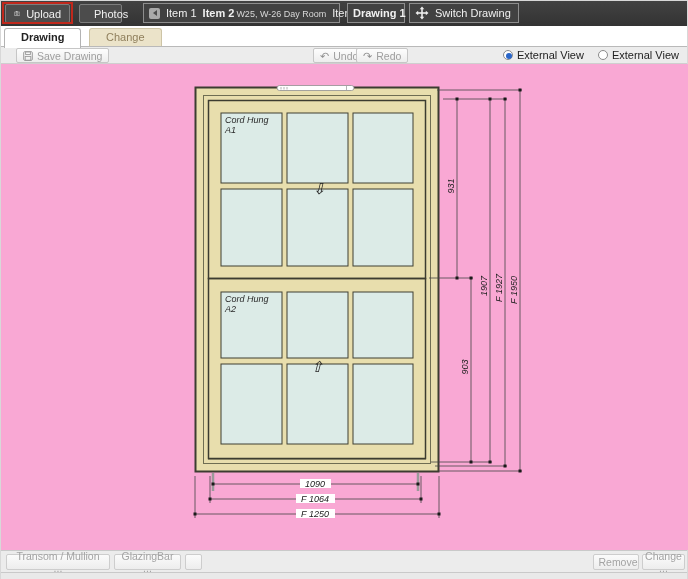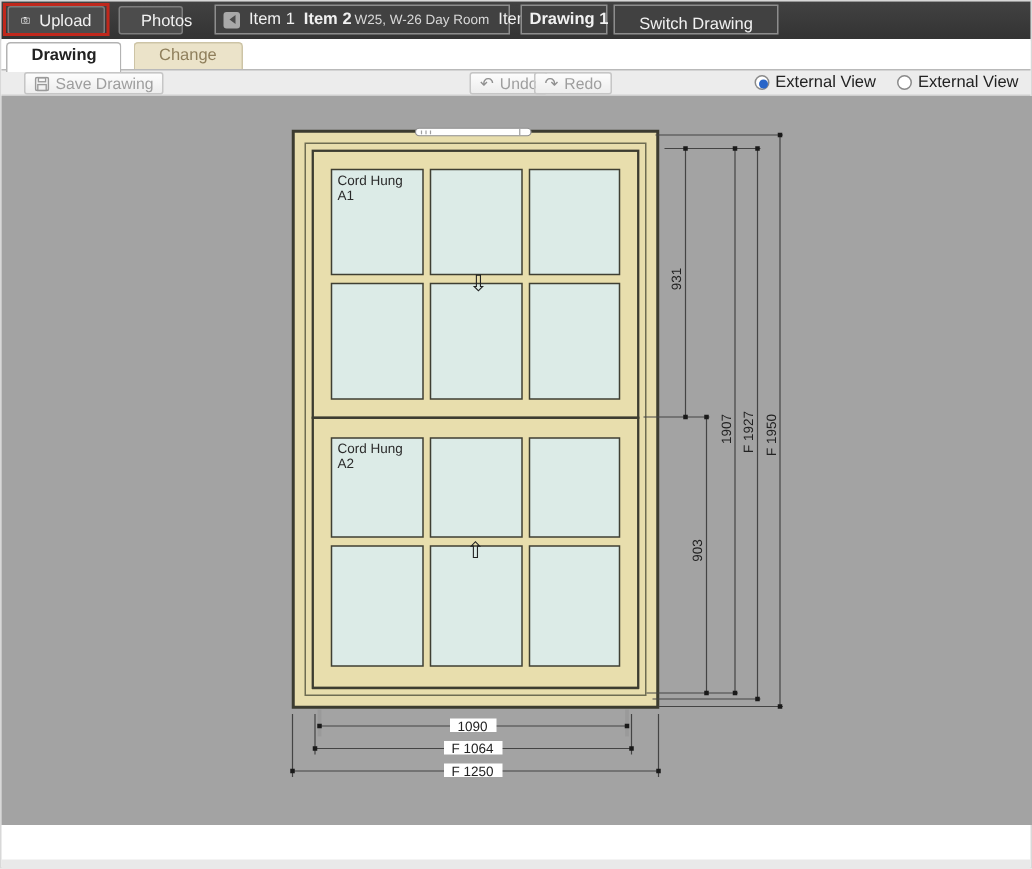--- a/index.html
+++ b/index.html
@@ -41,21 +41,21 @@
   .curl { font-size:11px; color:#8f8f8f; line-height:10px; }
   .radios { position:absolute; right:8px; top:2px; display:flex; gap:14px; align-items:center;
     font-size:11px; color:#222; }
   .radios label { display:flex; align-items:center; gap:4px; cursor:pointer; }
   .radio { width:10px; height:10px; border:1px solid #8a8a8a; border-radius:50%; background:#fff;
     position:relative; flex:0 0 auto; }
   .radio.checked::after { content:""; position:absolute; left:2px; top:2px; width:6px; height:6px;
     border-radius:50%; background:#2a66c8; }
 
   
-  .canvas { position:absolute; top:63px; left:0; width:688px; height:486px; background:#a3a3a3; }
+  .canvas { position:absolute; top:63px; left:0; width:688px; height:486px; background:#f9a8d4;font-style:italic; }
   svg text { font-family:"Liberation Sans", sans-serif; }
 
   
   .bottombar { position:absolute; top:549px; left:0; width:100%; height:23px;
     background:#ececec; border-top:1px solid #c9c9c9; border-bottom:1px solid #c9c9c9; }
   .bt-btn { position:absolute; top:3px; height:16px; display:flex; align-items:center; gap:4px;
     justify-content:center; background:linear-gradient(#fbfbfb,#ededed); border:1px solid #cdcdcd;
     border-radius:2px; color:#a3a3a3; font-size:10.5px; padding:0 5px; font-family:inherit; cursor:default; }
   .footer { position:absolute; top:572px; left:0; width:100%; height:7px; background:#e9e9e9; }
 </style>
@@ -99,21 +99,21 @@
         </span>
     </div>
 
     <div class="tb-group" style="left:346px; width:58px;">
       <span class="bold item-label">Drawing 1</span>
       <span class="chev right">
           <i></i>
         </span>
     </div>
 
-    <button class="tb-group" style="left:408px; width:110px; cursor:pointer; font-family:inherit;flex-direction:column;">
+    <button class="tb-group" style="left:408px; width:110px; cursor:pointer; font-family:inherit;">
       <svg width="14" height="14" viewBox="0 0 14 14">
         <g fill="#ededed">
           <polygon points="7,0.5 9.3,3.2 4.7,3.2"></polygon>
           <polygon points="7,13.5 9.3,10.8 4.7,10.8"></polygon>
           <polygon points="0.5,7 3.2,4.7 3.2,9.3"></polygon>
           <polygon points="13.5,7 10.8,4.7 10.8,9.3"></polygon>
         </g>
         <rect x="6.2" y="3" width="1.6" height="8" fill="#ededed"></rect>
         <rect x="3" y="6.2" width="8" height="1.6" fill="#ededed"></rect>
       </svg>
@@ -254,15 +254,33 @@
         <rect x="299" y="415" width="31" height="9" fill="#ffffff"></rect>
         <text x="314" y="423" font-size="9" fill="#222" text-anchor="middle">1090</text>
         <rect x="295" y="430" width="39" height="9" fill="#ffffff"></rect>
         <text x="314" y="438" font-size="9" fill="#222" text-anchor="middle">F 1064</text>
         <rect x="295" y="445" width="39" height="9" fill="#ffffff"></rect>
         <text x="314" y="453" font-size="9" fill="#222" text-anchor="middle">F 1250</text>
       </g>
     </svg>
   </div>
 
+  <div class="bottombar">
+    <button class="bt-btn" style="left:5px; width:104px;">
+      <span>Transom / Mullion ...</span>
+    </button>
+    <button class="bt-btn" style="left:113px; width:67px;">
+      <span>GlazingBar ...</span>
+    </button>
+    <button class="bt-btn" style="left:184px; width:17px;"></button>
+    <button class="bt-btn" style="left:592px; width:46px;">
+      <svg width="9" height="9" viewBox="0 0 9 9">
+        <rect x="0.8" y="0.8" width="7.4" height="7.4" rx="1" fill="none" stroke="#a3a3a3" stroke-width="1"></rect>
+      </svg>
+      <span>Remove</span>
+    </button>
+    <button class="bt-btn" style="left:641px; width:43px;">
+      <span>Change ...</span>
+    </button>
+  </div>
 
   <div class="footer"></div>
 </div>
 
 </body></html>

